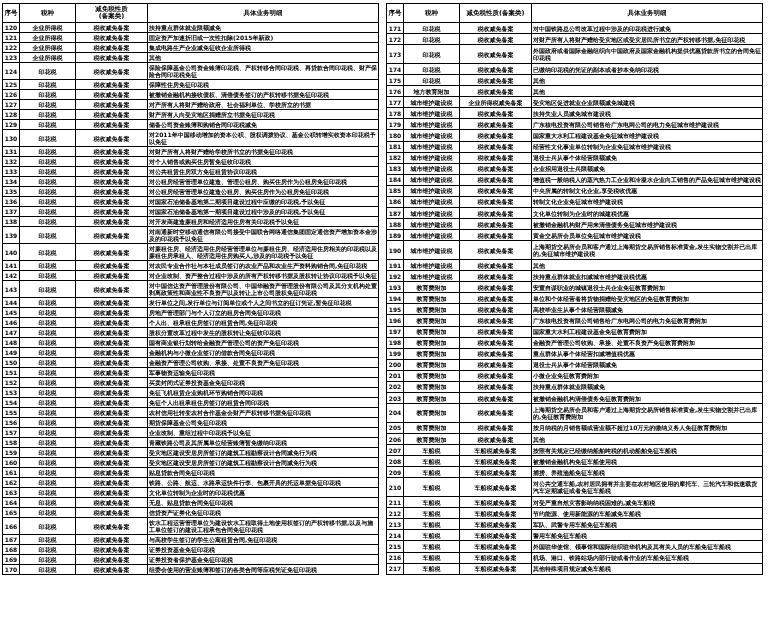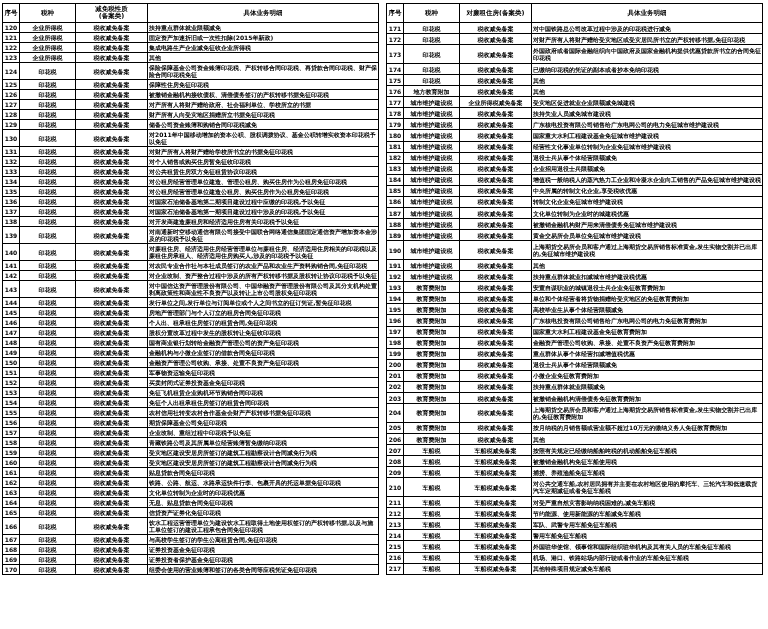--- a/index.html
+++ b/index.html
@@ -360,21 +360,21 @@
     <colgroup>
       <col class="w-num">
         <col class="w-type">
         <col class="w-nature">
         <col>
     </colgroup>
   <thead>
         <tr>
           <th>序号</th>
           <th>税种</th>
-          <th>对廉租住房(备案类)</th>
+          <th>减免税性质(备案类)</th>
           <th>具体业务明细</th>
         </tr>
       </thead>
       <tbody>
         <tr>
           <td class="c-num">171</td>
           <td class="c-type">印花税</td>
           <td class="c-nature">税收减免备案</td>
           <td class="c-detail">对中国铁路总公司改革过程中涉及的印花税进行减免</td>
         </tr>

